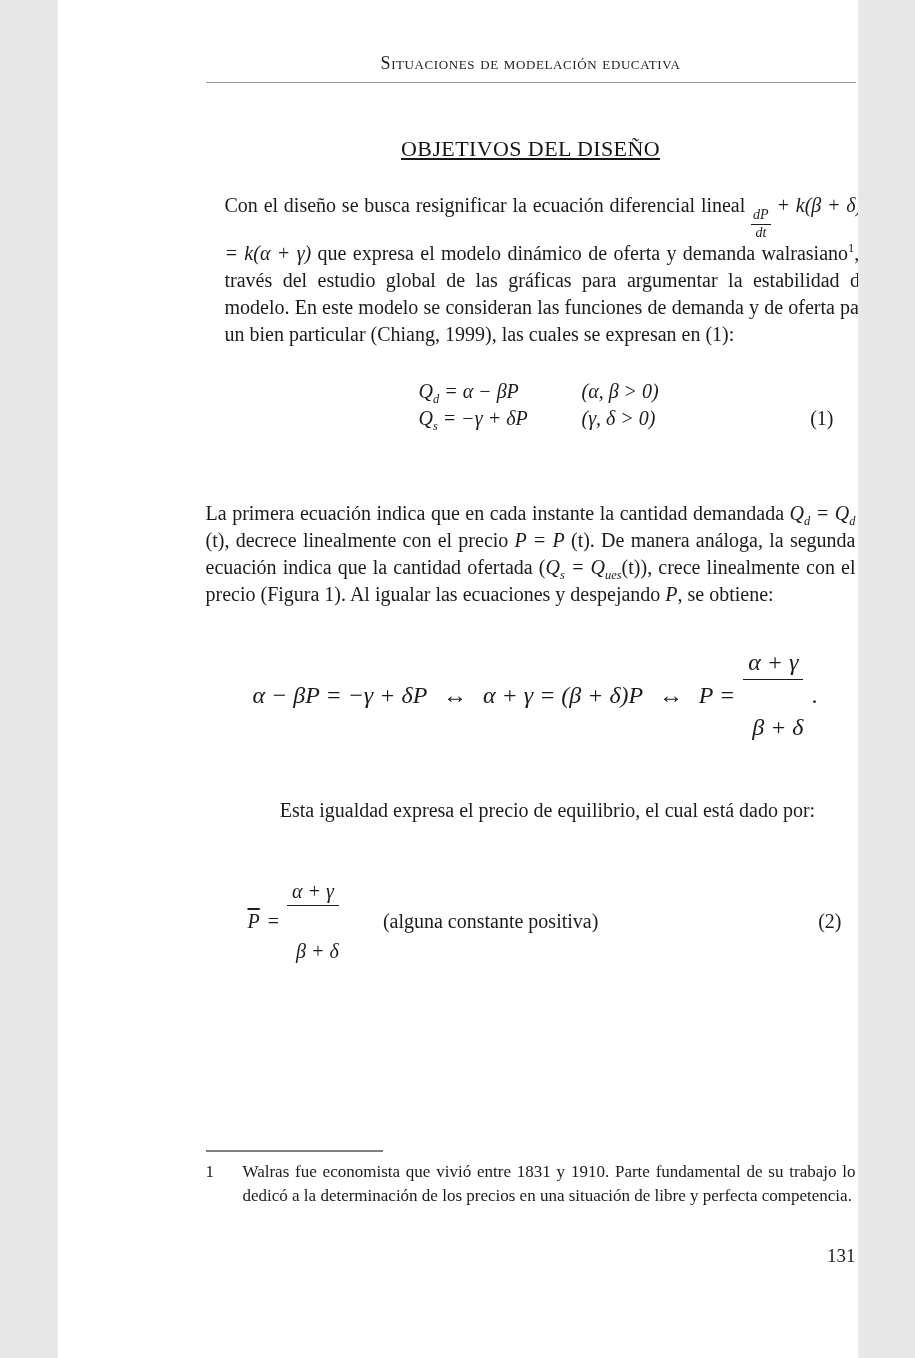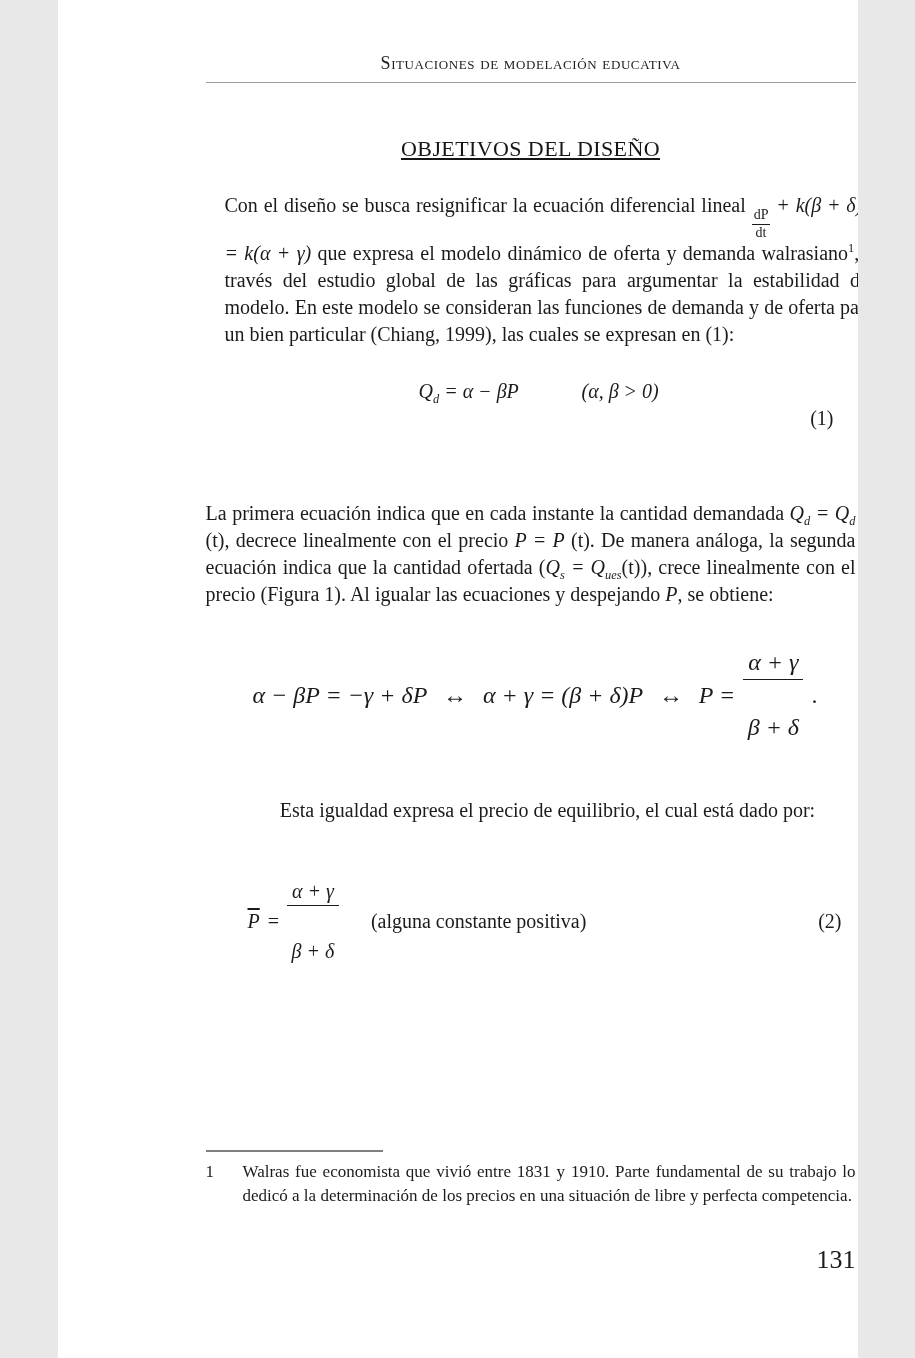--- a/index.html
+++ b/index.html
@@ -38,21 +38,21 @@
   .para3{top:797px;text-indent:34px;text-align:center;}
 
   .it{font-style:italic;}
   sub.ms{font-style:italic;font-size:0.62em;line-height:0;}
   sup.fn{font-size:0.62em;line-height:0;}
 
   
   .ifrac{
     display:inline-flex;flex-direction:column;align-items:center;
     vertical-align:-0.5em;line-height:1.05;
-    font-size:0.70em;
+    font-style:italic;font-size:0.70em;
   }
   .ifrac .num{border-bottom:1px solid #1b1b1b;padding:0 2px 1px;}
   .ifrac .den{padding-top:1px;}
 
   
   .eq1{top:378px;font-size:20px;line-height:27px;}
   .eq1 .row{display:flex;padding-left:213px;}
   .eq1 .mcol{width:163px;}
   .eq1-label{
     position:absolute;right:22px;top:27px;
@@ -64,69 +64,73 @@
     top:655px;height:80px;
     display:flex;align-items:center;
     padding-left:47px;padding-right:38px;
     box-sizing:border-box;
     justify-content:space-between;
     font-size:24px;
   }
 
   
   .dfrac{
-    display:inline-flex;flex-direction:column;align-items:center;
+    display:inline-flex;flex-direction:column;align-items:flex-end;
     vertical-align:middle;line-height:1.2;font-style:italic;gap:19px;
   }
   .dfrac .num{border-bottom:1.4px solid #1b1b1b;padding:0 5px 2px;}
   .dfrac .den{padding-top:14px;}
   .fracgroup{display:inline-flex;align-items:center;gap:8px;}
 
   .overbar{text-decoration:overline;}
 
   
   .eq2{
     top:882px;height:78px;
     display:flex;align-items:center;
     padding-left:42px;box-sizing:border-box;
     font-size:20px;
   }
-  .eq2 .note{margin-left:32px;font-style:normal;font-family:Liberation Serif, serif;}
+  .eq2 .note{margin-left:44px;font-style:normal;font-family:Liberation Serif, serif;}
   .eq2-label{position:absolute;right:14px;top:50%;transform:translateY(-50%);}
 
   
   .footnote-rule{top:1150px;width:177px;border-top:2.5px solid #7f7f7f;height:0;}
   .footnote{
     top:1160px;font-size:17px;line-height:23.5px;
     display:flex;
   }
   .footnote .marker{width:37px;flex:none;}
   .footnote .ftext{flex:1;text-align:justify;}
 
-  .page-number{top:1245px;text-align:right;font-size:26px;}
+  .page-number{top:1245px;text-align:right;font-size:19px;}
 </style>
 </head>
 <body>
 
 <div class="page">
 
   <div class="abs running-head">Situaciones de modelación educativa</div>
   <div class="abs header-rule"></div>
 
   <div class="abs section-heading">OBJETIVOS DEL DISEÑO</div>
 
   <div class="abs para para1"><span>Con el diseño se busca resignificar la ecuación diferencial lineal </span><span class="ifrac">
         <span class="num">dP</span>
         <span class="den">dt</span>
       </span><span class="it"> + k(β + δ)P = k(α + γ)</span><span> que expresa el modelo dinámico de oferta y demanda walrasiano</span><sup class="fn">1</sup><span>, a través del estudio global de las gráficas para argumentar la estabilidad del modelo. En este modelo se consideran las funciones de demanda y de oferta para un bien particular (Chiang, 1999), las cuales se expresan en (1):</span></div>
 
   <div class="abs eq1">
     <div class="row">
       <span class="mcol"><span class="it">Q</span><sub class="ms">d</sub><span class="it"> = α − βP</span></span>
       <span class="it">(α, β &gt; 0)</span>
+    </div>
+    <div class="row">
+      <span class="mcol"><span class="it">Q</span><sub class="ms">s</sub><span class="it"> = −γ + δP</span></span>
+      <span class="it">(γ, δ &gt; 0)</span>
     </div>
     <span class="eq1-label">(1)</span>
   </div>
 
   <div class="abs para para2"><span>La primera ecuación indica que en cada instante la cantidad demandada </span><span><span class="it">Q</span><sub class="ms">d</sub><span class="it"> = Q</span><sub class="ms">d</sub><span> (t)</span></span><span>, decrece linealmente con el precio </span><span><span class="it">P = P</span><span> (t)</span></span><span>. De manera análoga, la segunda ecuación indica que la cantidad ofertada (</span><span><span class="it">Q</span><sub class="ms">s</sub><span class="it"> = Q</span><sub class="ms">ues</sub><span>(t))</span></span><span>, crece linealmente con el precio (Figura 1). Al igualar las ecuaciones y despejando </span><span class="it">P</span><span>, se obtiene:</span></div>
 
   <div class="abs eqderiv">
     <span class="it">α − βP = −γ + δP</span>
     <span>↔</span>
     <span class="it">α + γ = (β + δ)P</span>

